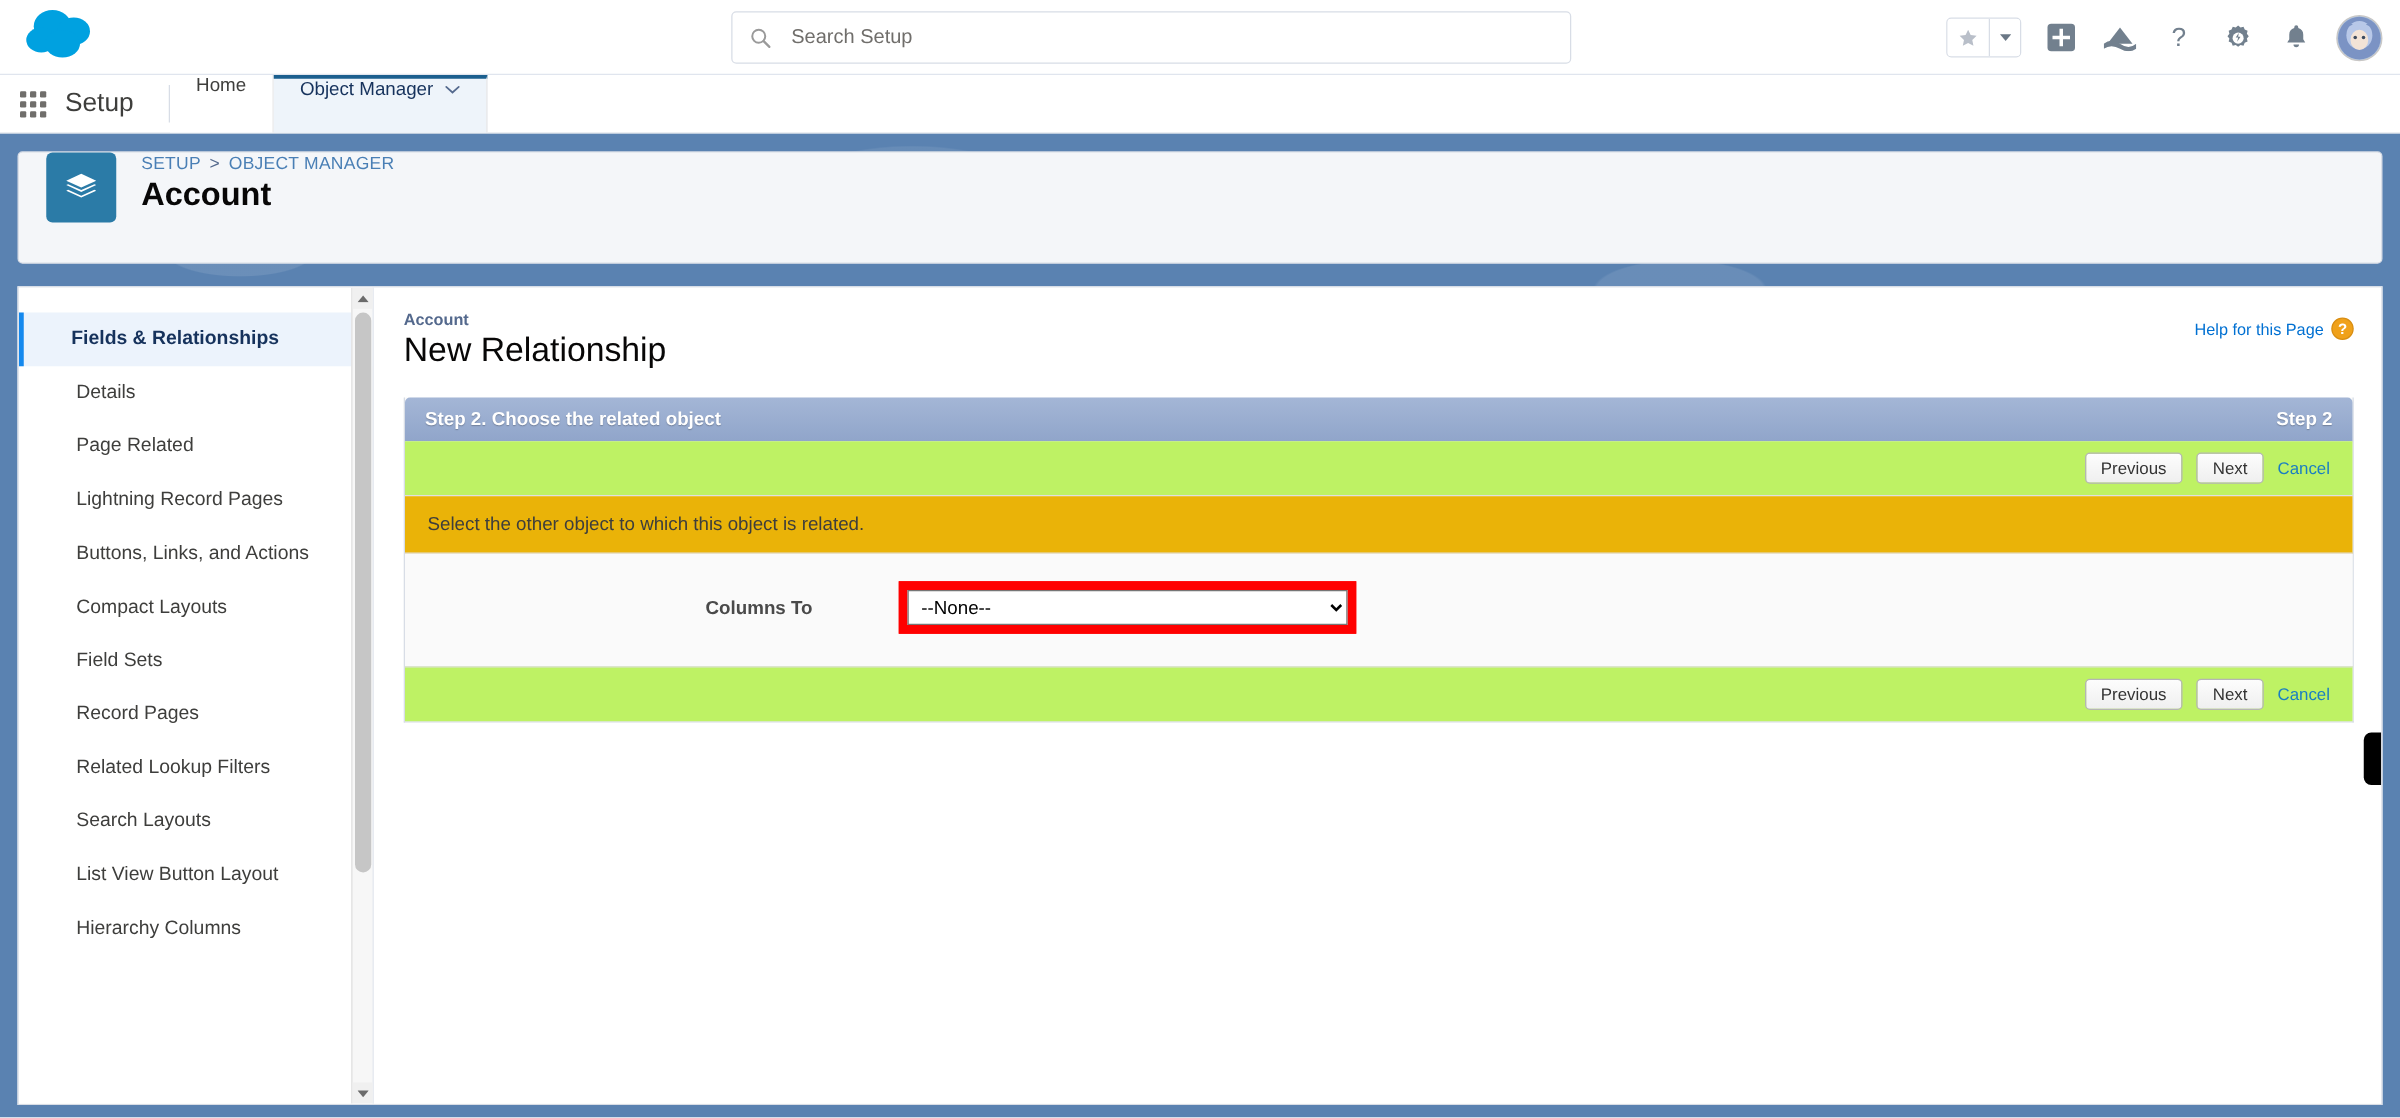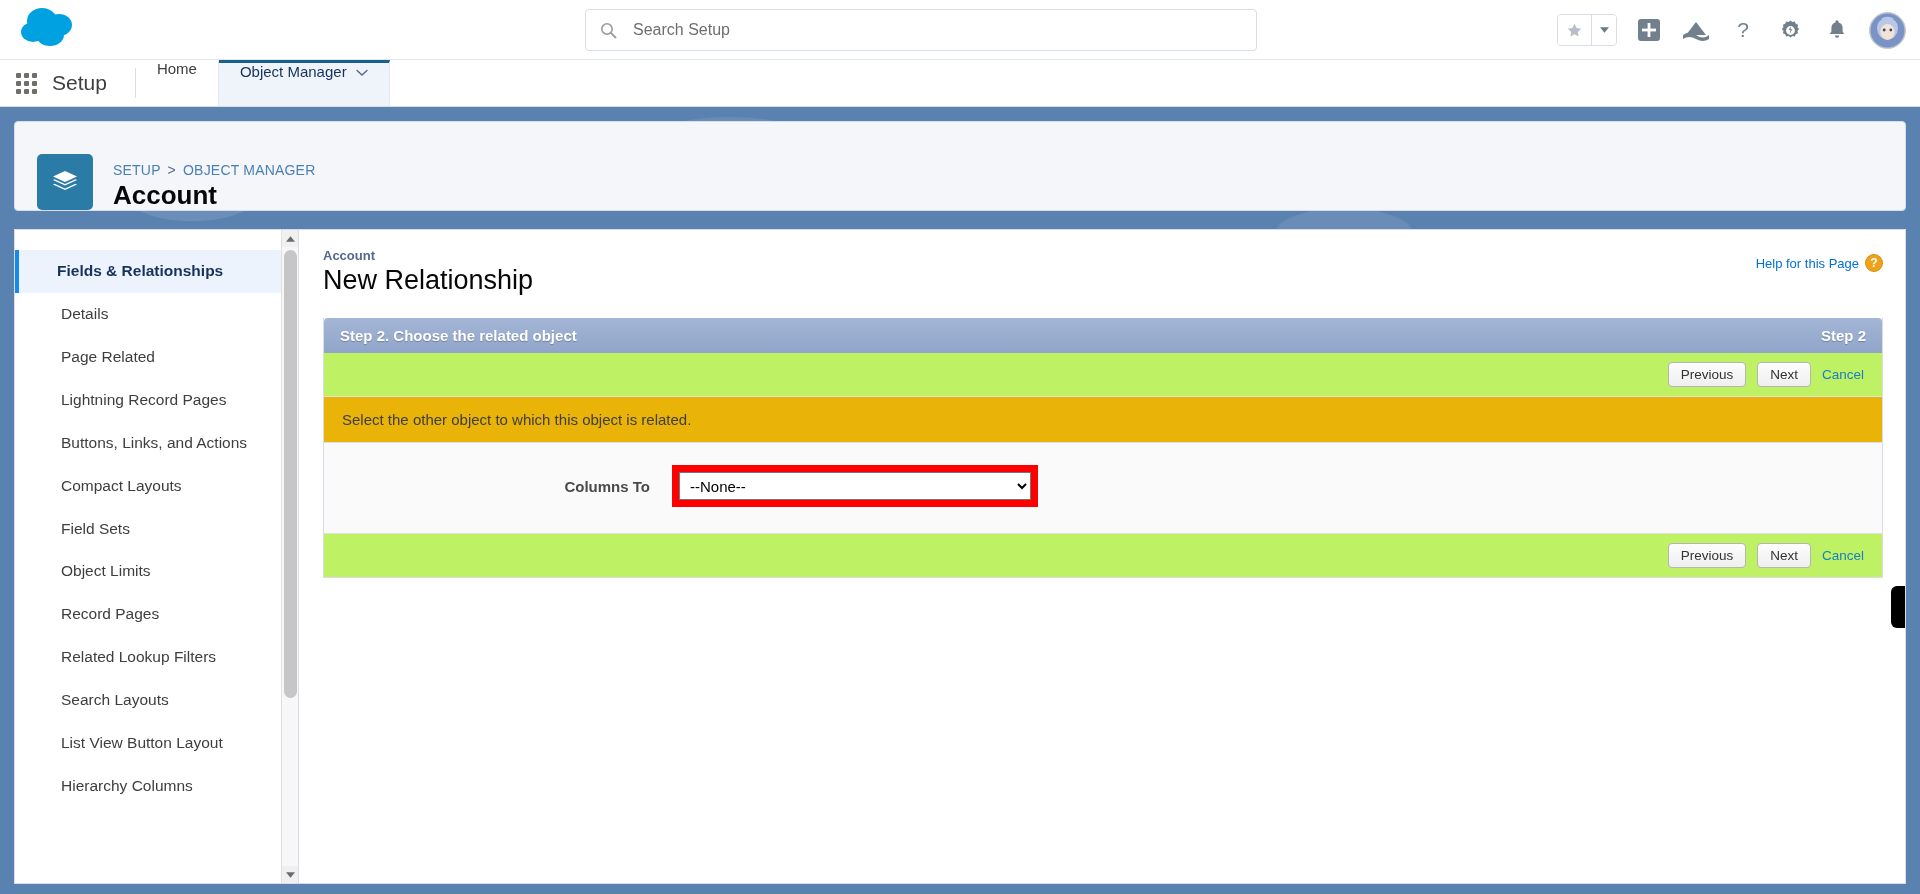--- a/index.html
+++ b/index.html
@@ -158,21 +158,21 @@
   
   .record-header {
     position: absolute;
     left: 14px; top: 14px;
     width: 1892px;
     height: 90px;
     background: #f4f6f9;
     border: 1px solid #d8dde6;
     border-radius: 4px;
     display: flex;
-    align-items: flex-end;
+    align-items: flex-start;
     padding-left: 22px;
   }
   .obj-icon {
     width: 56px; height: 56px;
     background: #2b7ba7;
     border-radius: 5px;
     display: flex; align-items: center; justify-content: center;
     margin-right: 20px;
     flex: 0 0 auto;
   }
@@ -362,20 +362,21 @@
     padding-right: 22px;
     font-size: 15px;
     font-weight: bold;
     color: #4a4a4a;
   }
   .select-highlight {
     border: 6px solid #ff0000;
     padding: 1px;
     display: inline-block;
     background: #ff0000;
+    margin-left: 47px;
   }
   .related-select {
     width: 352px;
     height: 28px;
     font-family: "Liberation Sans", sans-serif;
     font-size: 15px;
     color: #000;
     border: 1px solid #767676;
     background: #ffffff;
     padding: 2px 6px;
@@ -541,21 +542,20 @@
   <div class="content-shell">
 
     <div class="sidebar">
       <a class="side-item active" href="#">Fields &amp; Relationships</a>
       <a class="side-item" href="#">Details</a>
       <a class="side-item" href="#">Page Related</a>
       <a class="side-item" href="#">Lightning Record Pages</a>
       <a class="side-item" href="#">Buttons, Links, and Actions</a>
       <a class="side-item" href="#">Compact Layouts</a>
       <a class="side-item" href="#">Field Sets</a>
-      <a class="side-item" href="#">Object Limits</a>
       <a class="side-item" href="#">Record Pages</a>
       <a class="side-item" href="#">Related Lookup Filters</a>
       <a class="side-item" href="#">Search Layouts</a>
       <a class="side-item" href="#">List View Button Layout</a>
       <a class="side-item" href="#">Hierarchy Columns</a>
 
       <div class="side-scrollbar">
         <div class="scroll-arrow up">
           <svg width="9" height="6" viewBox="0 0 10 6">
               <path d="M5 0l5 6H0z" fill="#6b6b6b"></path>

